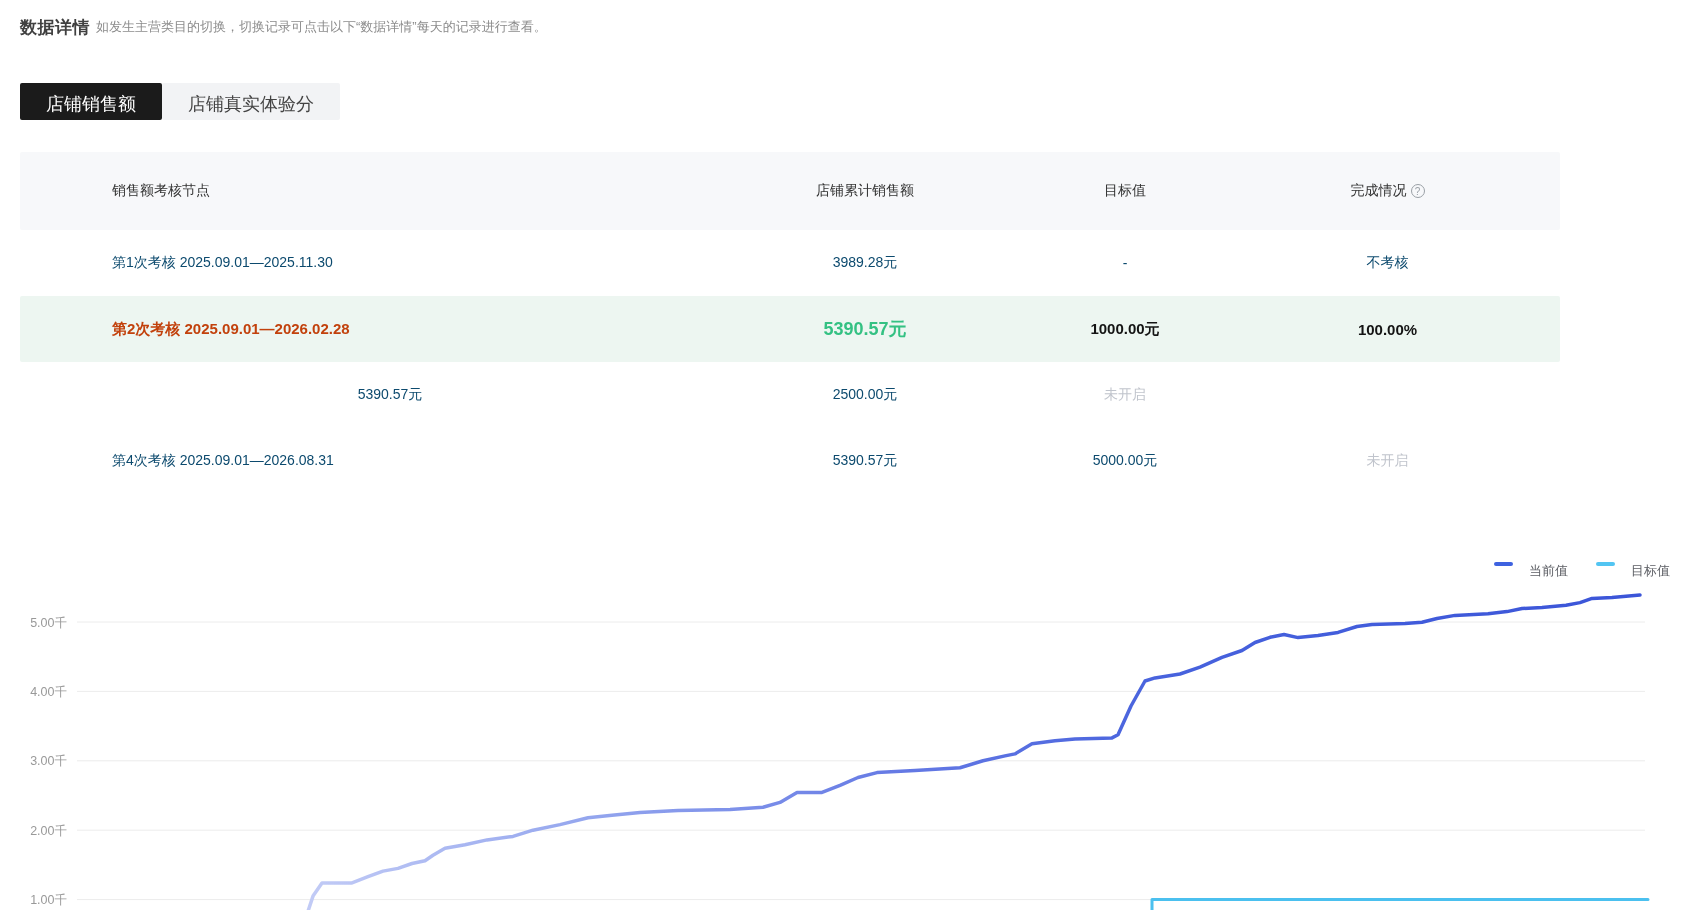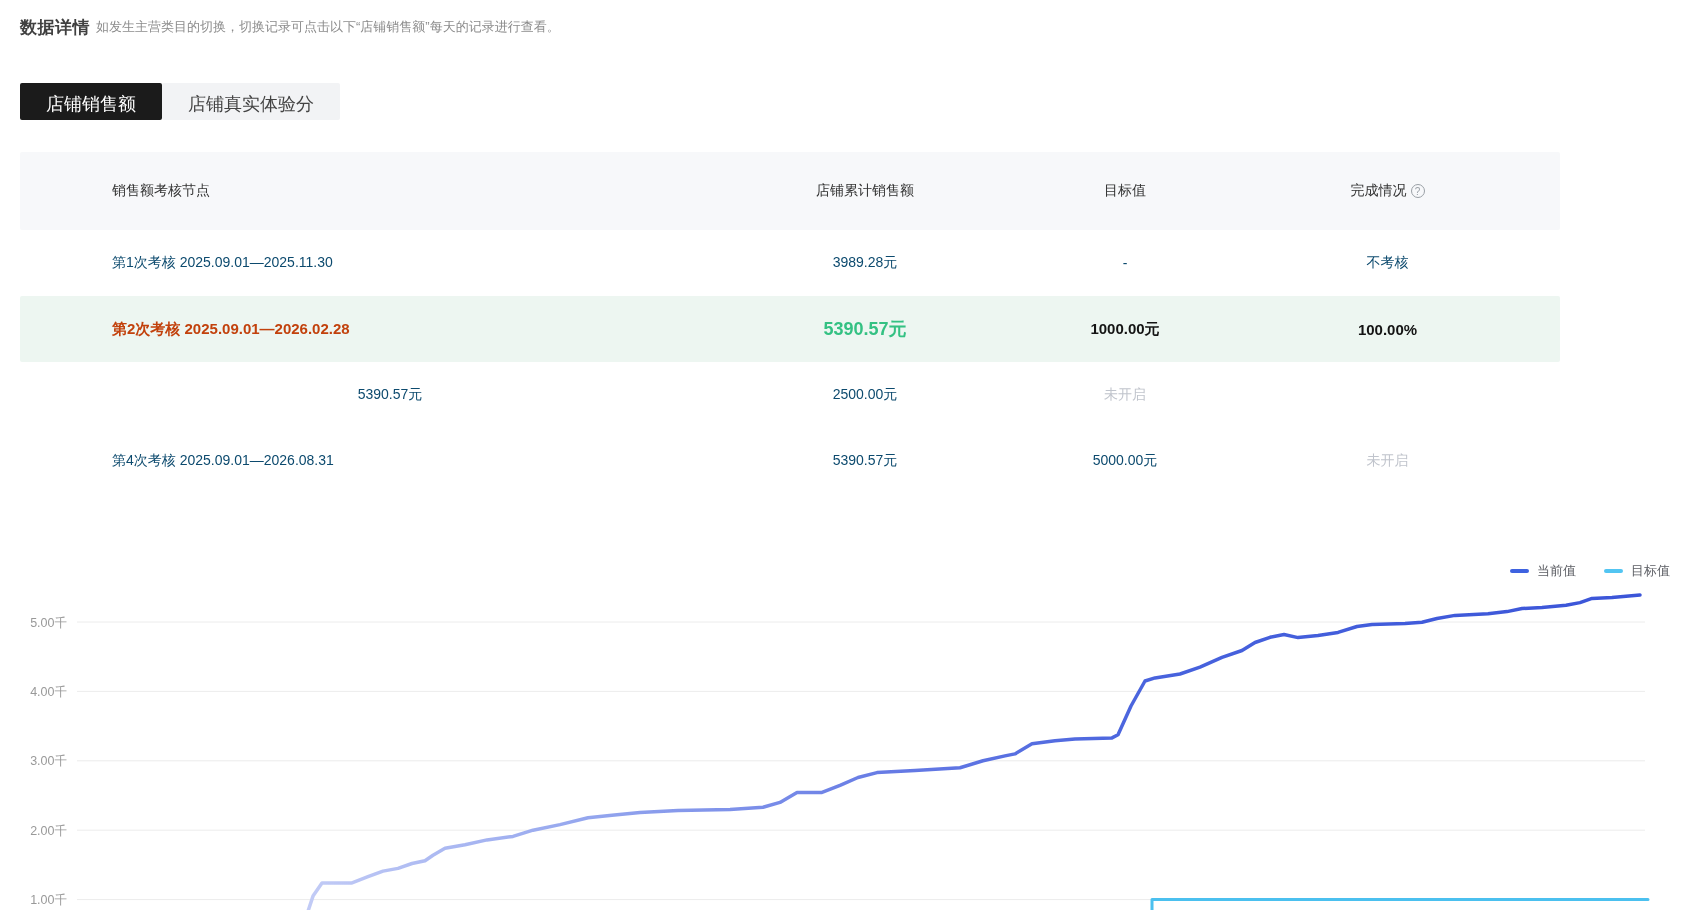--- a/index.html
+++ b/index.html
@@ -48,30 +48,30 @@
     width: 14px; height: 14px; border: 1px solid #9aa0a6; border-radius: 50%;
     font-size: 10px; color: #9aa0a6; cursor: pointer;
   }
   
   .chart { position: absolute; left: 0; top: 498px; right: 0; bottom: 0; overflow: hidden; }
   .chart svg { position: absolute; left: 0; top: 0; }
   .legend {
     position: absolute; top: 64px; right: 11px; display: flex; gap: 28px;
     font-size: 13px; color: #5e6066; z-index: 2;
   }
-  .legend-item { display: flex; align-items: center; gap: 8px; cursor: pointer; }
+  .legend-item { display: flex; gap: 16px; cursor: pointer; }
   .dash { width: 19px; height: 4px; border-radius: 2px; }
   .dash-current { background: #3e62e0; }
   .dash-target { background: #52c5f2; }
 </style>
 </head>
 <body>
 
 <div class="header">
-  <h1 class="page-title">数据详情</h1><span class="page-subtitle">如发生主营类目的切换，切换记录可点击以下“店铺销售额”每天的记录进行查看。</span>
+  <h1 class="page-title">数据详情</h1><span class="page-subtitle">如发生主营类目的切换，切换记录可点击以下“数据详情”每天的记录进行查看。</span>
 </div>
 
 <div class="tabs">
   <button class="tab active">店铺销售额</button>
   <button class="tab">店铺真实体验分</button>
 </div>
 
 <div class="table">
   <div class="thead">
     <div class="th th-node">销售额考核节点</div>

